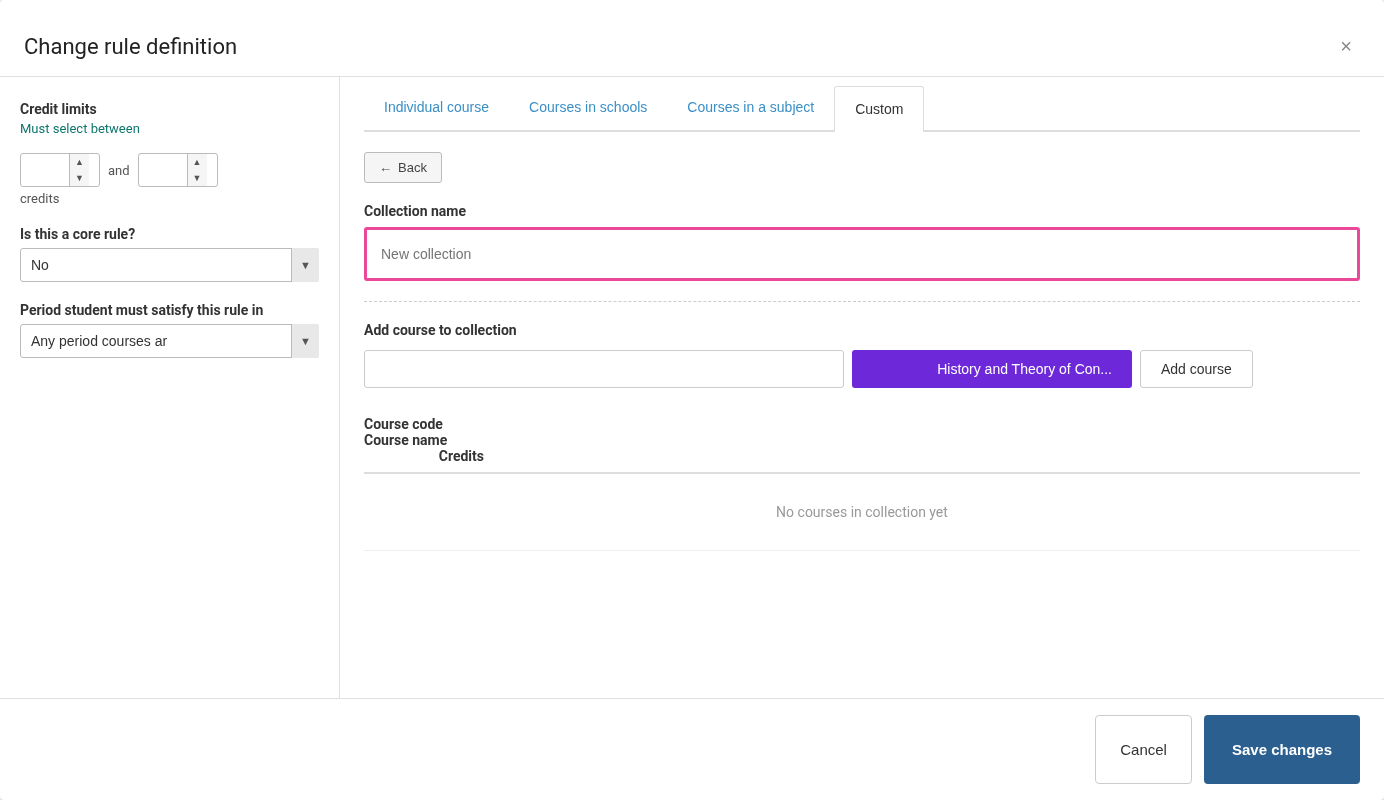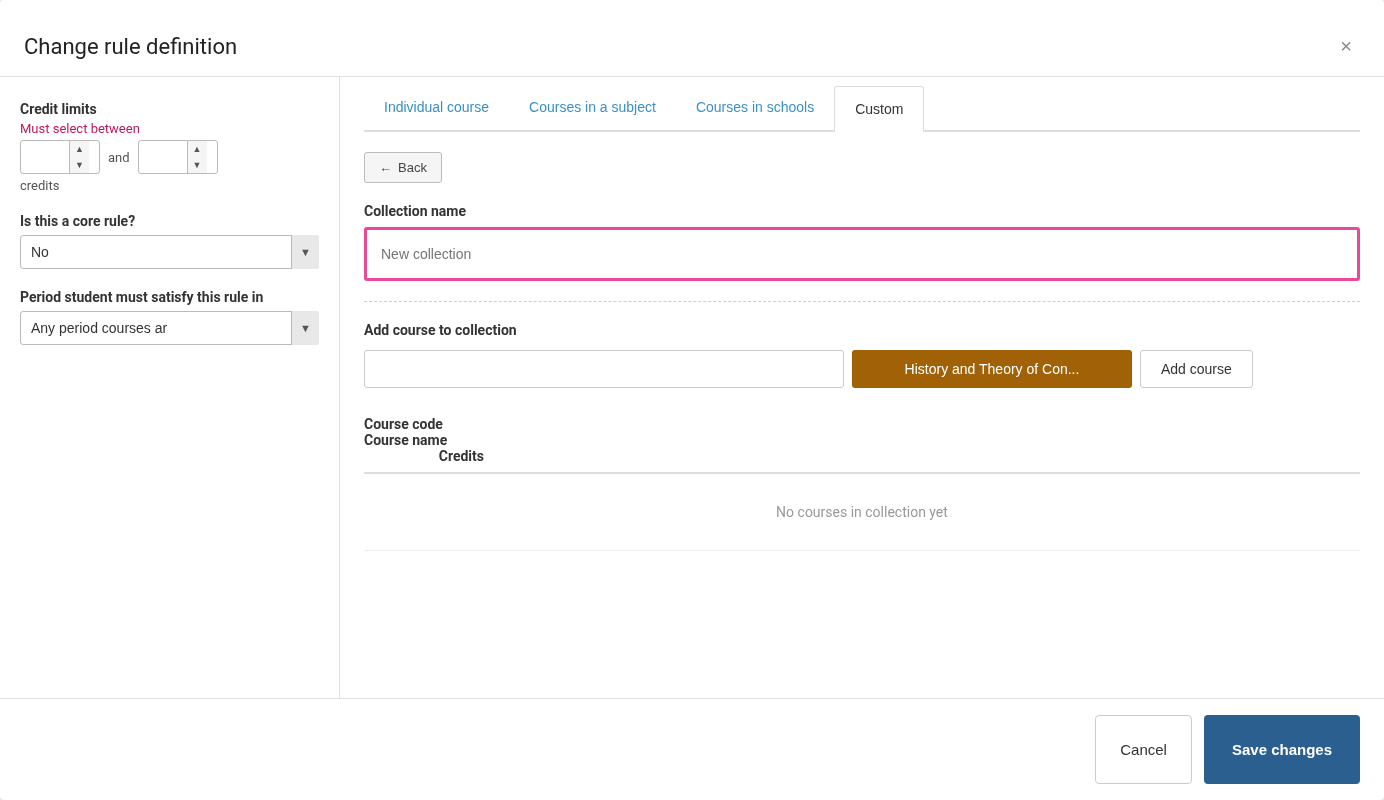--- a/index.html
+++ b/index.html
@@ -58,23 +58,23 @@
     .right-panel {
       flex: 1;
       padding: 0 24px 24px;
     }
     .section-label {
       font-weight: 700;
       font-size: 14px;
       margin-bottom: 4px;
     }
     .sub-label {
-      color: #be185d;
+      color: #0f766e;
       font-size: 13px;
-      margin-bottom: 4px;
+      margin-bottom: 17px;
     }
     .credit-row {
       display: flex;
       align-items: center;
       gap: 8px;
       margin-bottom: 4px;
     }
     .spinner-input {
       display: flex;
       align-items: center;
@@ -223,30 +223,30 @@
       flex: 1;
       max-width: 480px;
       padding: 10px 14px;
       border: 1px solid #ccc;
       border-radius: 3px;
       font-size: 14px;
       color: #333;
       outline: none;
     }
     .course-name-btn {
-      background: #a16207;
+      background: #6d28d9;
       color: #fff;
       border: none;
       border-radius: 3px;
       padding: 10px 20px;
       font-size: 14px;
       cursor: pointer;
       flex: 1;
       max-width: 280px;
-      text-align: center;
+      text-align: right;
       white-space: nowrap;
       overflow: hidden;
       text-overflow: ellipsis;
     }
     .add-course-btn {
       background: #fff;
       color: #333;
       border: 1px solid #ccc;
       border-radius: 3px;
       padding: 10px 20px;
@@ -354,22 +354,22 @@
           </select>
           <div class="select-arrow">▼</div>
         </div>
       </div>
     </div>
 
     <div class="right-panel">
 
       <div class="tabs">
         <button class="tab">Individual course</button>
+        <button class="tab">Courses in schools</button>
         <button class="tab">Courses in a subject</button>
-        <button class="tab">Courses in schools</button>
         <button class="tab active">Custom</button>
       </div>
 
       <div class="content-area">
         
         <button class="back-btn">
           <span>←</span>
           <span>Back</span>
         </button>
 

